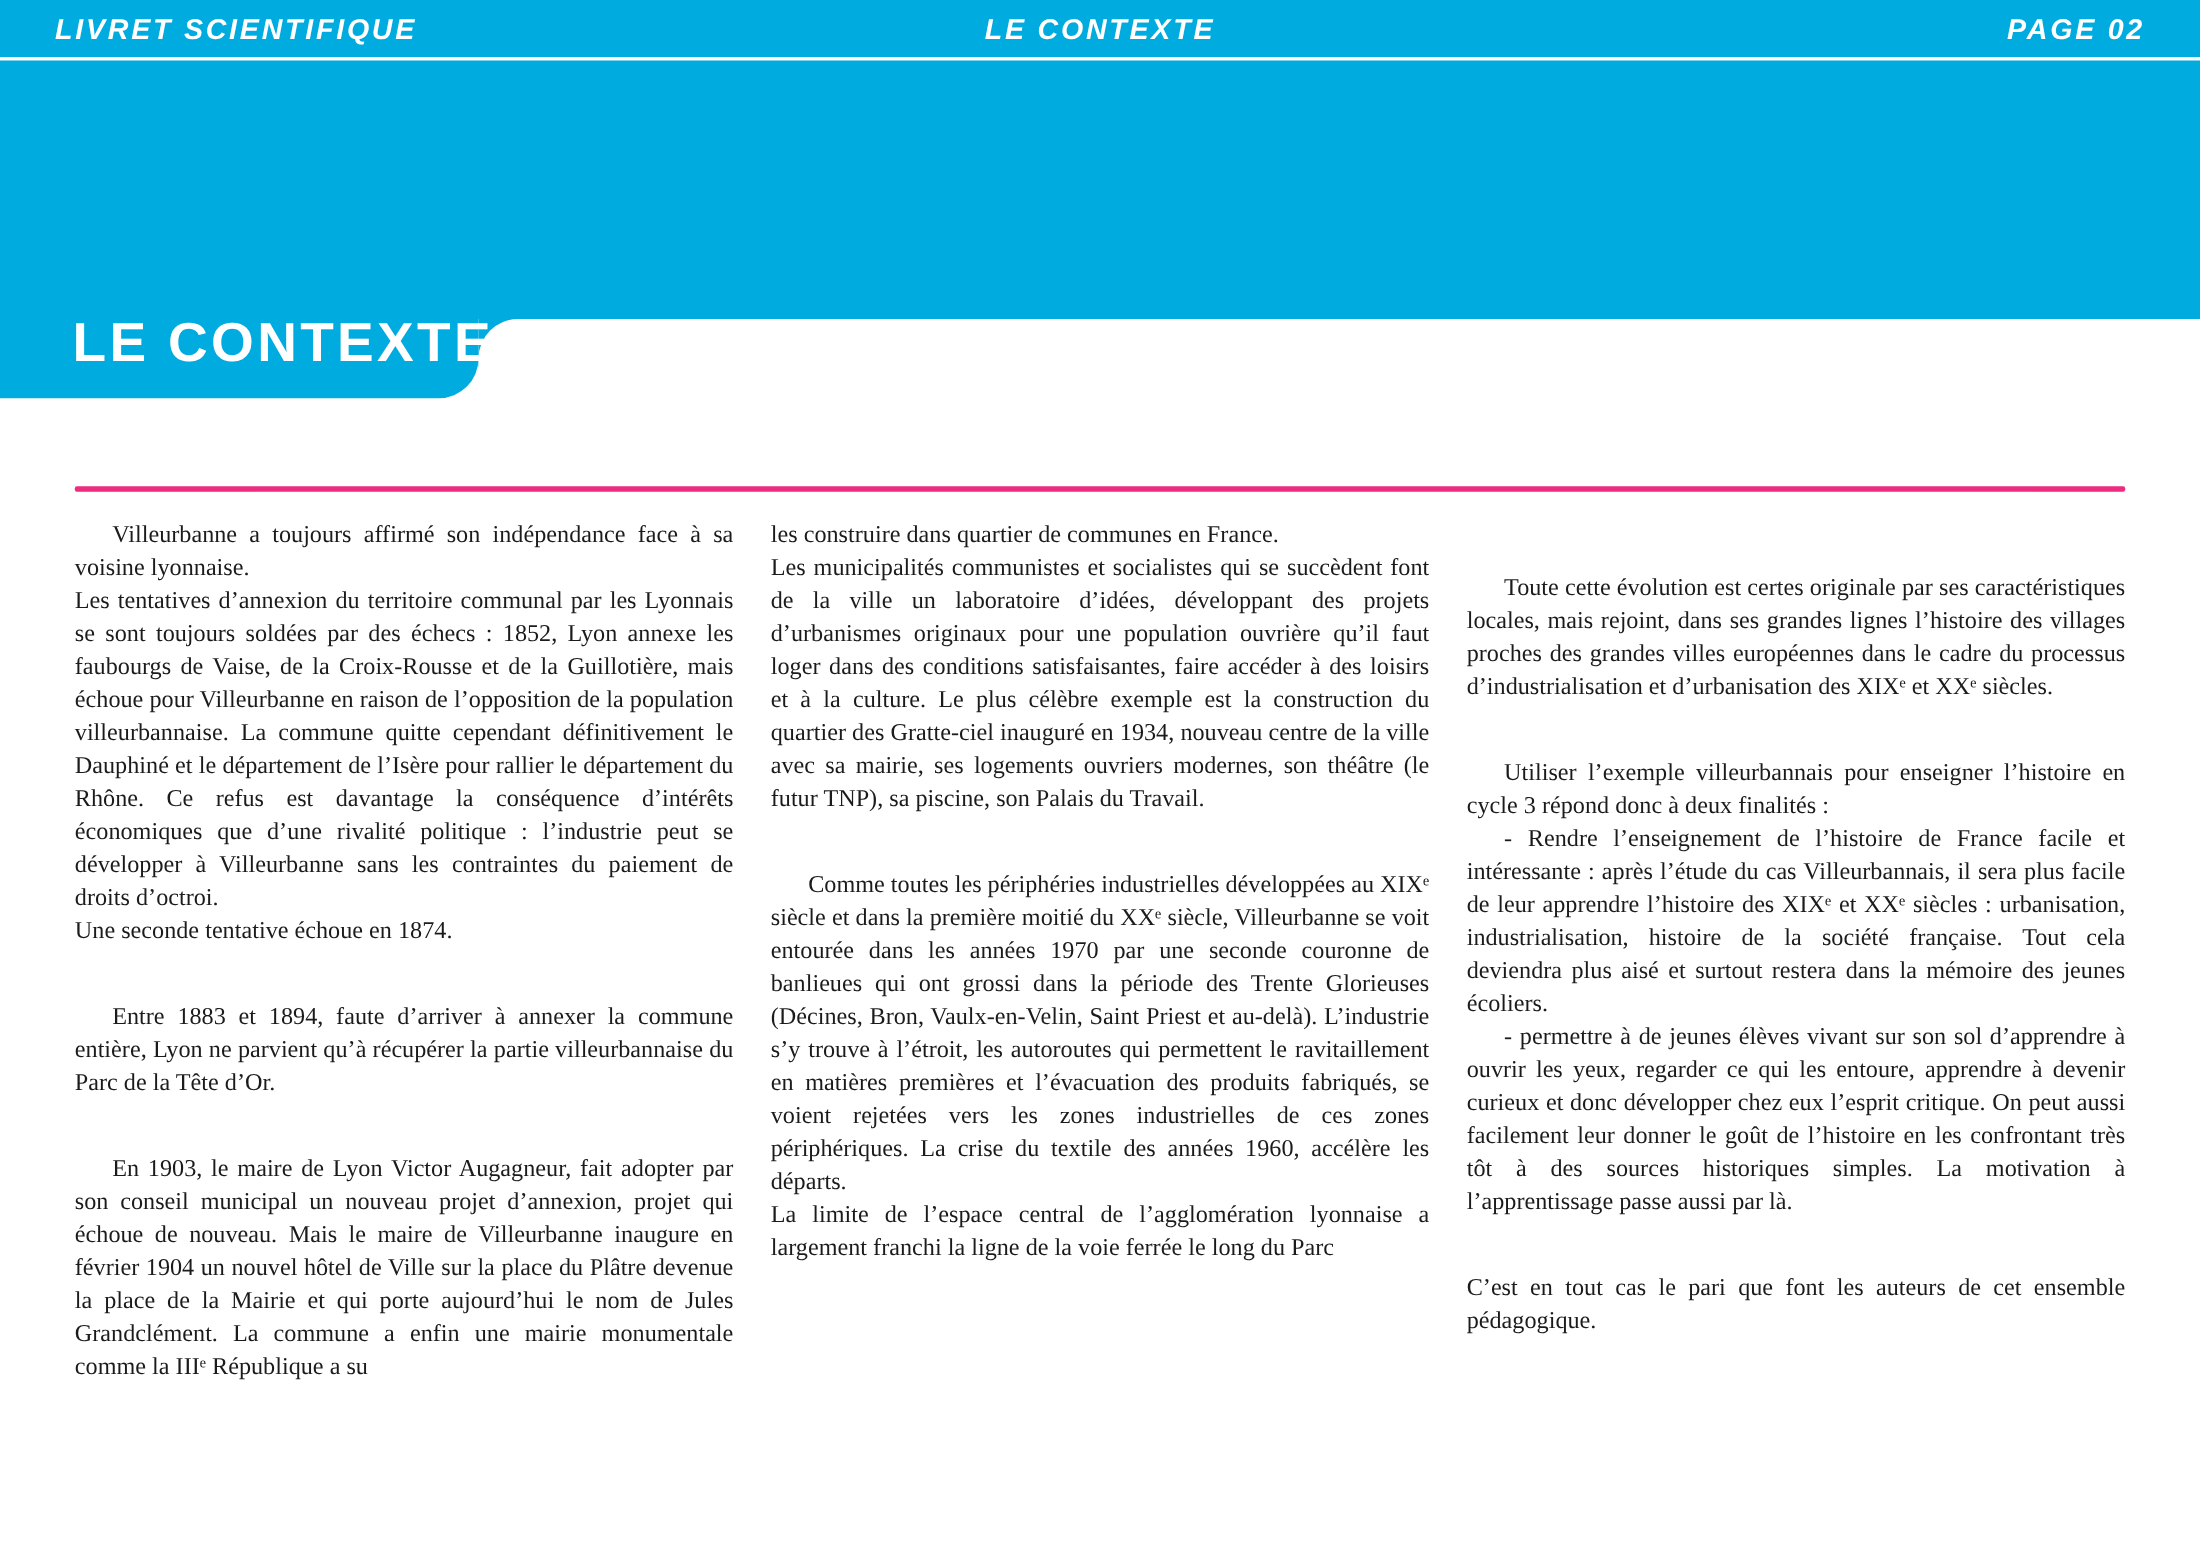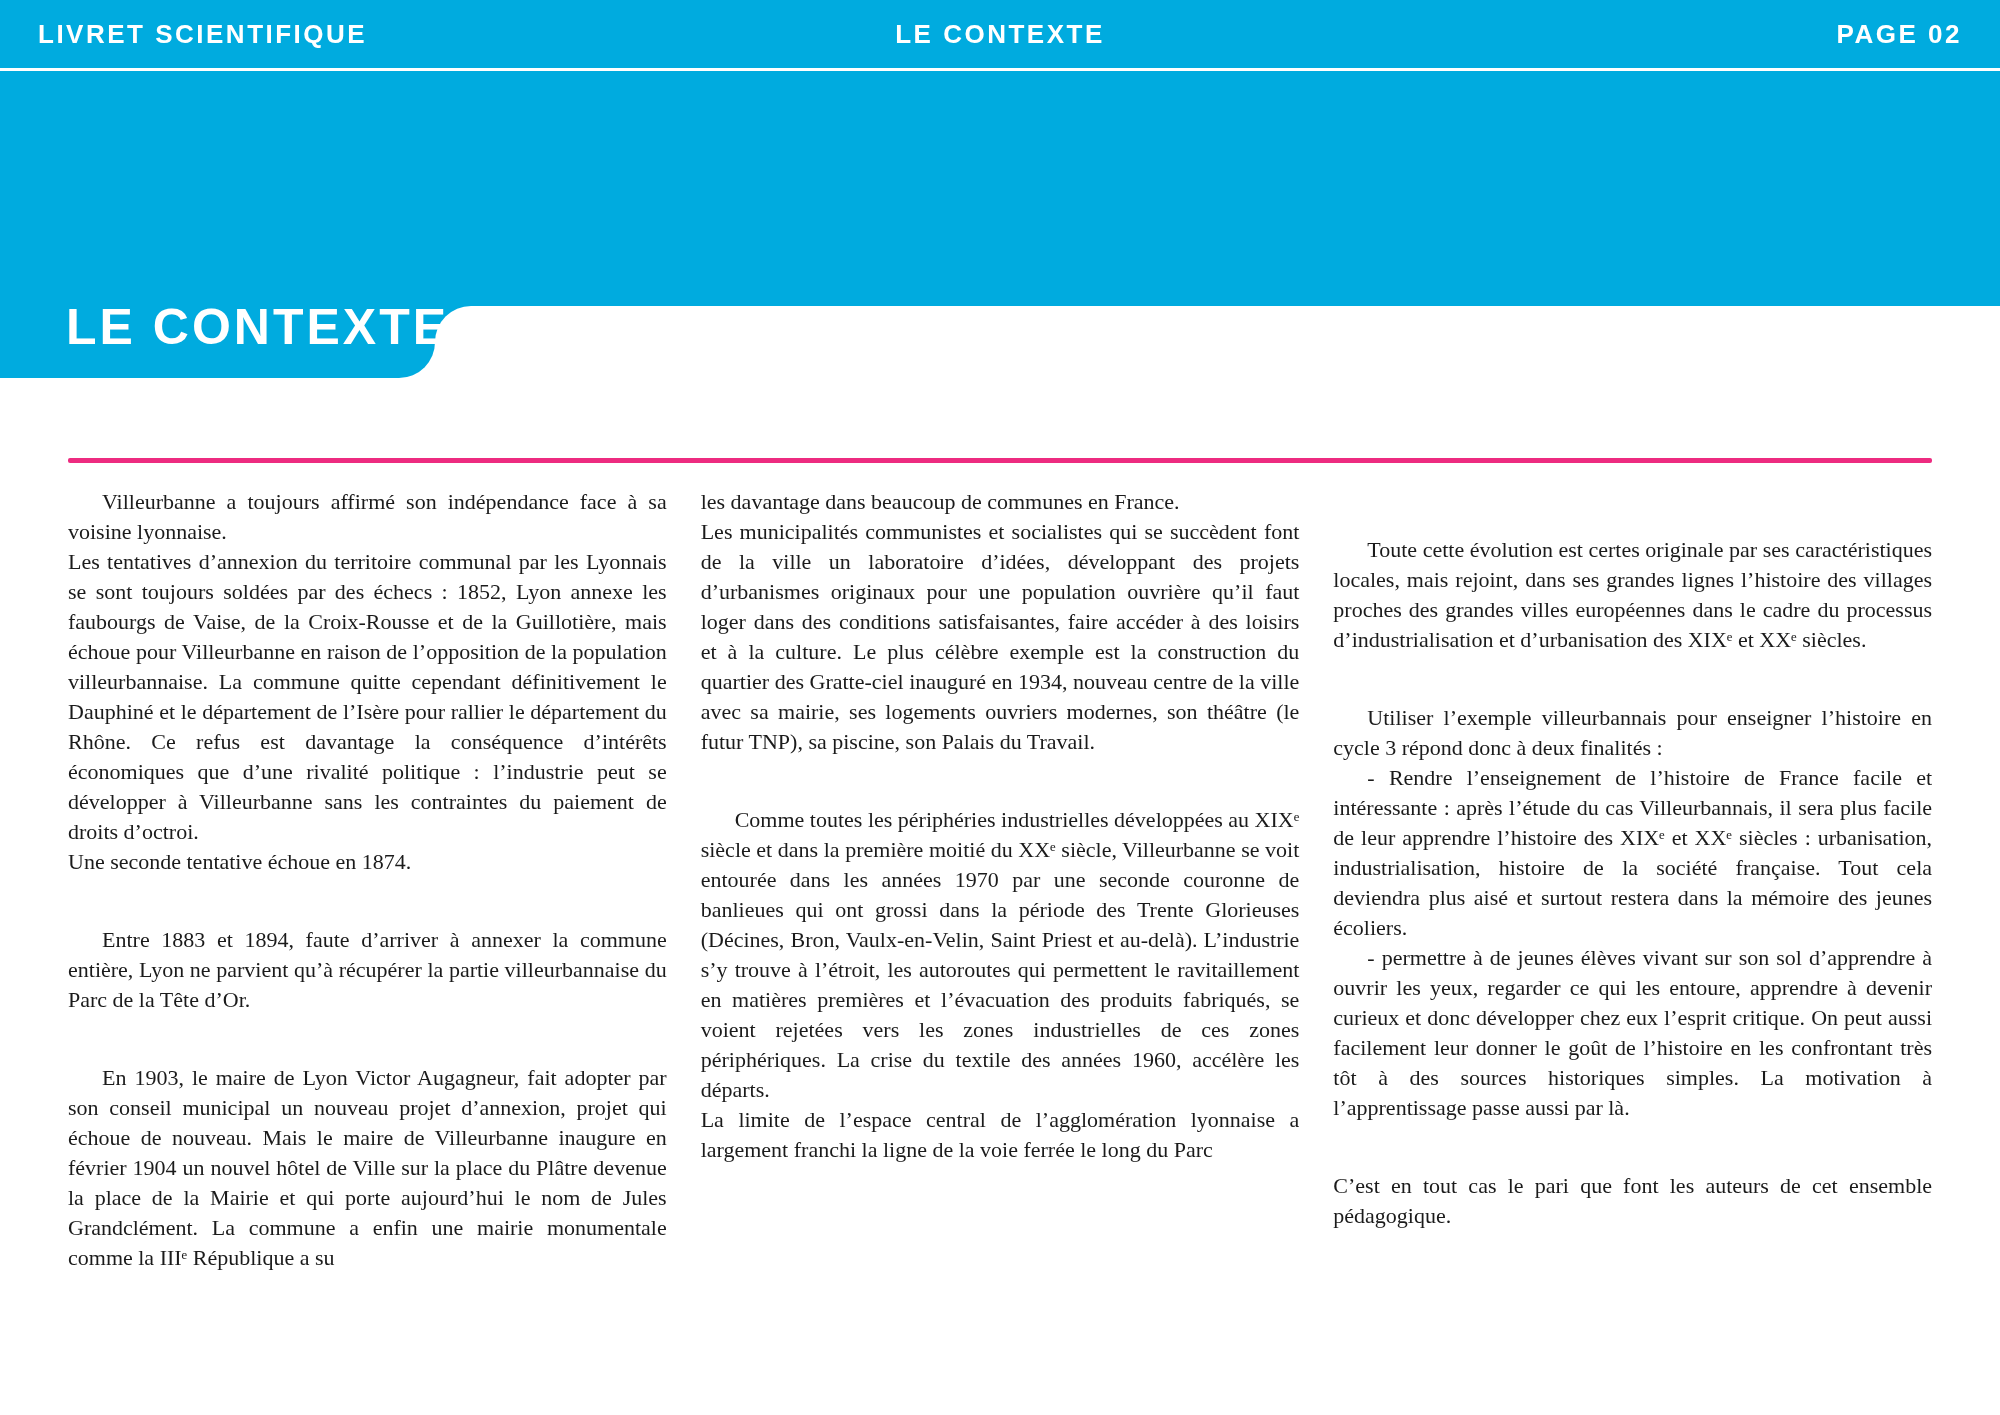--- a/index.html
+++ b/index.html
@@ -7,23 +7,24 @@
     --pink:#ed2b80;
     --ink:#1b1b1b;
     --paper:#ffffff;
   }
   *{margin:0;padding:0;box-sizing:border-box;}
   html,body{width:2000px;height:1415px;overflow:hidden;background:var(--paper);}
   body{font-family:"Liberation Sans",sans-serif;}
 
   
   .topbar{
-    height:68px;background:var(--cyan);
+    height:52px;background:var(--cyan);
     display:grid;grid-template-columns:1fr auto 1fr;align-items:center;
-    padding:0 38px;
+    padding:0 50px;
+    font-style:italic;
   }
   .topbar span{
     color:#fff;font-weight:700;font-size:26px;letter-spacing:2.5px;
     white-space:nowrap;
   }
   .topbar .center{justify-self:center;}
   .topbar .right{justify-self:end;text-align:right;}
   .topbar-sep{height:3px;background:rgba(255,255,255,.85);}
 
   
@@ -80,21 +81,21 @@
 
   <div class="cols">
     <div class="col">
       <p class="indent">Villeurbanne a toujours affirmé son indépendance face à sa voisine lyonnaise.</p>
       <p>Les tentatives d’annexion du territoire communal par les Lyonnais se sont toujours soldées par des échecs&nbsp;: 1852, Lyon annexe les faubourgs de Vaise, de la Croix-Rousse et de la Guillotière, mais échoue pour Villeurbanne en raison de l’opposition de la population villeurbannaise. La commune quitte cependant définitivement le Dauphiné et le département de l’Isère pour rallier le département du Rhône. Ce refus est davantage la conséquence d’intérêts économiques que d’une rivalité politique&nbsp;: l’industrie peut se développer à Villeurbanne sans les contraintes du paiement de droits d’octroi.</p>
       <p>Une seconde tentative échoue en 1874.</p>
       <p class="indent gap">Entre 1883 et 1894, faute d’arriver à annexer la commune entière, Lyon ne parvient qu’à récupérer la partie villeurbannaise du Parc de la Tête d’Or.</p>
       <p class="indent gap">En 1903, le maire de Lyon Victor Augagneur, fait adopter par son conseil municipal un nouveau projet d’annexion, projet qui échoue de nouveau. Mais le maire de Villeurbanne inaugure en février 1904 un nouvel hôtel de Ville sur la place du Plâtre devenue la place de la Mairie et qui porte aujourd’hui le nom de Jules Grandclément. La commune a enfin une mairie monumentale comme la IIIᵉ République a su</p>
     </div>
     <div class="col">
-      <p>les davantage dans beaucoup de communes en France.</p>
+      <p>les construire dans quartier de communes en France.</p>
       <p>Les municipalités communistes et socialistes qui se succèdent font de la ville un laboratoire d’idées, développant des projets d’urbanismes originaux pour une population ouvrière qu’il faut loger dans des conditions satisfaisantes, faire accéder à des loisirs et à la culture. Le plus célèbre exemple est la construction du quartier des Gratte-ciel inauguré en 1934, nouveau centre de la ville avec sa mairie, ses logements ouvriers modernes, son théâtre (le futur TNP), sa piscine, son Palais du Travail.</p>
       <p class="indent gap">Comme toutes les périphéries industrielles développées au XIXᵉ siècle et dans la première moitié du XXᵉ siècle, Villeurbanne se voit entourée dans les années 1970 par une seconde couronne de banlieues qui ont grossi dans la période des Trente Glorieuses (Décines, Bron, Vaulx-en-Velin, Saint Priest et au-delà). L’industrie s’y trouve à l’étroit, les autoroutes qui permettent le ravitaillement en matières premières et l’évacuation des produits fabriqués, se voient rejetées vers les zones industrielles de ces zones périphériques. La crise du textile des années 1960, accélère les départs.</p>
       <p>La limite de l’espace central de l’agglomération lyonnaise a largement franchi la ligne de la voie ferrée le long du Parc</p>
     </div>
     <div class="col">
       <p class="indent gap">Toute cette évolution est certes originale par ses caractéristiques locales, mais rejoint, dans ses grandes lignes l’histoire des villages proches des grandes villes européennes dans le cadre du processus d’industrialisation et d’urbanisation des XIXᵉ et XXᵉ siècles.</p>
       <p class="indent gap">Utiliser l’exemple villeurbannais pour enseigner l’histoire en cycle 3 répond donc à deux finalités&nbsp;:</p>
       <p class="indent">- Rendre l’enseignement de l’histoire de France facile et intéressante&nbsp;: après l’étude du cas Villeurbannais, il sera plus facile de leur apprendre l’histoire des XIXᵉ et XXᵉ siècles&nbsp;: urbanisation, industrialisation, histoire de la société française. Tout cela deviendra plus aisé et surtout restera dans la mémoire des jeunes écoliers.</p>
       <p class="indent">- permettre à de jeunes élèves vivant sur son sol d’apprendre à ouvrir les yeux, regarder ce qui les entoure, apprendre à devenir curieux et donc développer chez eux l’esprit critique. On peut aussi facilement leur donner le goût de l’histoire en les confrontant très tôt à des sources historiques simples. La motivation à l’apprentissage passe aussi par là.</p>
       <p class="gap">C’est en tout cas le pari que font les auteurs de cet ensemble pédagogique.</p>

